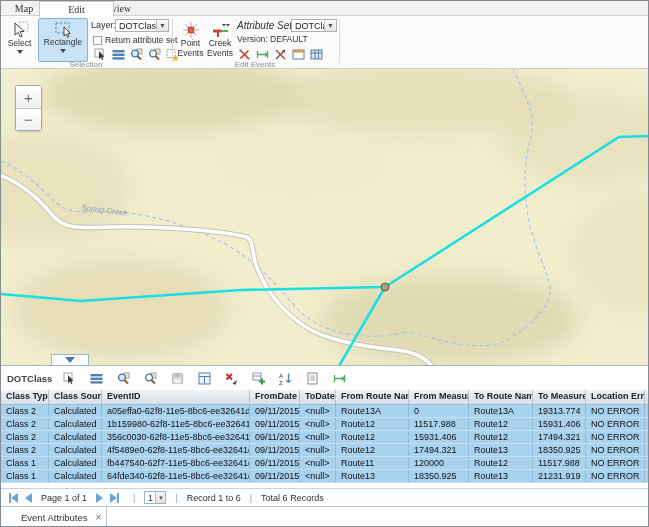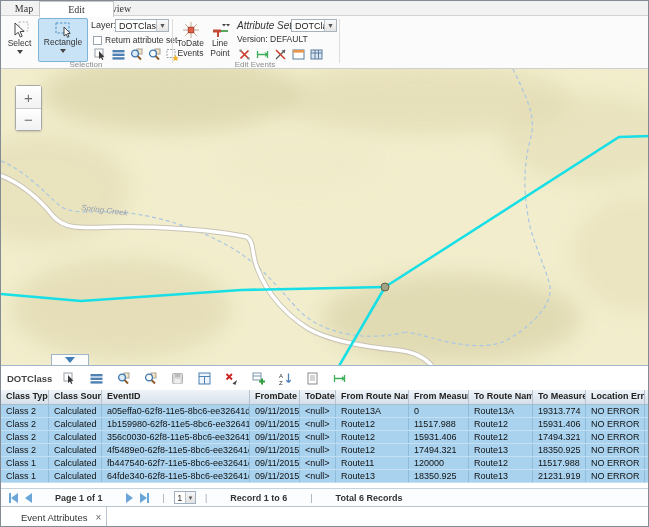--- a/index.html
+++ b/index.html
@@ -45,21 +45,21 @@
   .tbody { background:#fff; }
   .tr { display:flex; height:13px; background:#a9d2ee; border-bottom:1px solid #c4e0f2; }
   .td { font-size:9px; color:#111; padding:1px 0 0 5px; border-right:1px solid #8fbcda; overflow:hidden; white-space:nowrap; }
   .tfill { height:5px; background:#fff; }
   .pager { height:18px; border-top:1px solid #c8d2da; background:#fcfdfe; display:flex; align-items:center; font-size:9px; color:#333; padding-left:8px; }
   .pgbtn { display:inline-flex; align-items:center; margin-right:7px; cursor:pointer; }
   .tri-l { width:0; height:0; border-top:5px solid transparent; border-bottom:5px solid transparent; border-right:7px solid #6aa6d8; }
   .tri-r { width:0; height:0; border-top:5px solid transparent; border-bottom:5px solid transparent; border-left:7px solid #6aa6d8; }
   .pgbar { width:2px; height:10px; background:#6aa6d8; }
   .pgsep { color:#9aa4ae; margin:0 7px; }
-  .pgtext { margin:0 16px;font-weight:bold; }
+  .pgtext { margin:0 2px; }
   .pgdrop { width:22px; height:13px; border:1px solid #9fb0c0; background:#fff; display:flex; align-items:center; margin:0 2px; }
   .pgdrop .dval { flex:1; text-align:center; font-size:9px; }
   .pgdrop .darrow { width:10px; height:100%; background:linear-gradient(#f6f6f6,#e2e2e2); border-left:1px solid #b8c0c8; font-size:6px; color:#555; display:flex; align-items:center; justify-content:center; }
   .bottombar { height:22px; background:#fff; border-top:1px solid #b9c6d2; display:flex; }
   .btab { width:106px; height:100%; background:#fff; border-right:1px solid #b9c6d2; display:flex; align-items:center; padding-left:20px; font-size:9.5px; color:#333; }
   .btab .close { margin-left:8px; color:#666; font-size:10px; cursor:pointer; }
 </style>
 </head>
 <body>
 
@@ -142,32 +142,32 @@
     <div class="bigbtn" style="left:175px;width:29px;height:46px;">
       <svg width="18" height="18" viewBox="0 0 18 18">
         <g stroke="#c0a890" stroke-width="1">
           <line x1="9" y1="1" x2="9" y2="17"></line>
             <line x1="1" y1="9" x2="17" y2="9"></line>
           <line x1="3.3" y1="3.3" x2="14.7" y2="14.7"></line>
             <line x1="14.7" y1="3.3" x2="3.3" y2="14.7"></line>
         </g>
         <rect x="6.3" y="6.3" width="5.4" height="5.4" fill="#e2604a" stroke="#a8402c"></rect>
       </svg>
-      <div class="blabel">ToDate Events</div>
+      <div class="blabel">Point Events</div>
     </div>
 
     <div class="bigbtn" style="left:205px;width:28px;height:46px;">
       <svg width="20" height="18" viewBox="0 0 20 18">
         <path d="M3 10 H11" stroke="#c24a36" stroke-width="3"></path>
         <path d="M11 10 H18" stroke="#56a860" stroke-width="2"></path>
         <path d="M8 10 V16" stroke="#c24a36" stroke-width="2"></path>
         <path d="M12 3 l2 2.6 2-2.6 z" fill="#444"></path>
         <path d="M16 3 l2 2.6 2-2.6 z" fill="#444"></path>
       </svg>
-      <div class="blabel">Line Point</div>
+      <div class="blabel">Creek Events</div>
     </div>
 
     <div class="fieldlabel" style="left:236px;top:4px;font-size:10px;font-style:italic;">Attribute Set:</div>
     <div class="dropdown" style="left:290px;top:3px;width:46px;">
       <span class="dval">DOTClass</span>
       <span class="darrow">▼</span>
     </div>
     <div class="fieldlabel" style="left:236px;top:18px;font-size:8.5px;">Version: DEFAULT</div>
     <div class="iconrow" style="left:236px;top:31px;">
         <span class="mini-icon">

